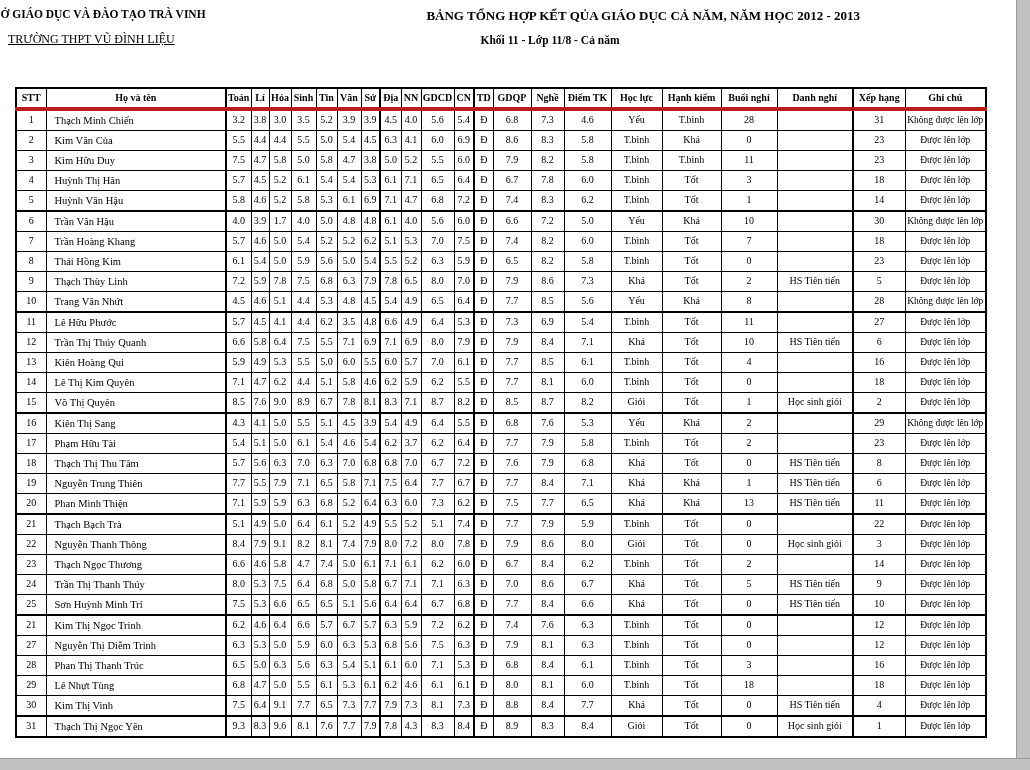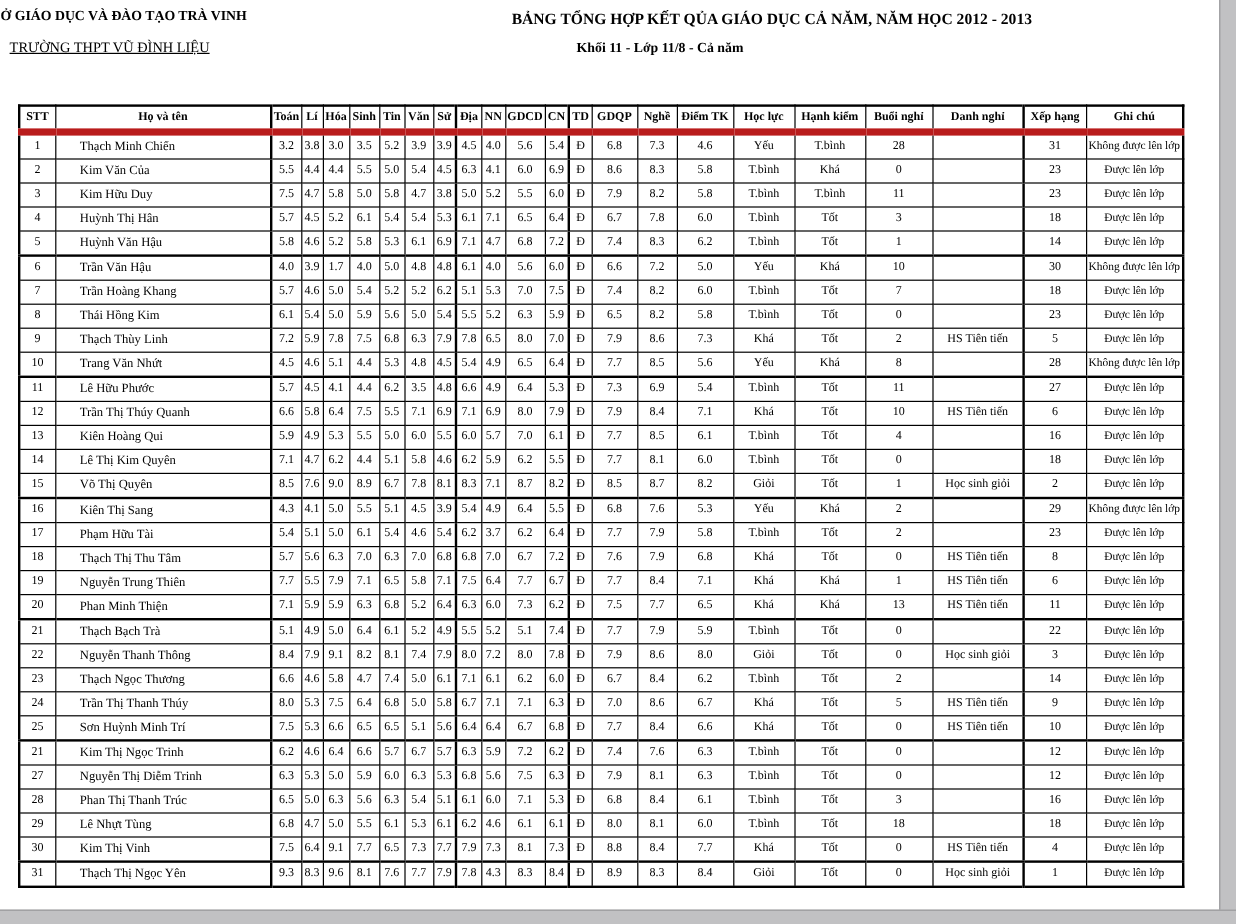--- a/index.html
+++ b/index.html
@@ -15,29 +15,29 @@
   table.results{
     position:absolute;left:15px;top:87px;width:970px;
     border-collapse:collapse;table-layout:fixed;
   }
   table.results th,table.results td{
     border:1px solid #000;padding:0 1px;overflow:hidden;white-space:nowrap;
     font-size:10px;text-align:center;height:19px;line-height:1.05;
   }
   table.results th{font-weight:bold;height:18px;font-size:10px;}
   table.results{border:2px solid #000;}
-  table.results thead tr th{border-bottom:6px solid #b91c1c;}
+  table.results thead tr th{border-bottom:4px solid #b91c1c;}
   
   table.results th:nth-child(3),table.results td:nth-child(3),
   table.results th:nth-child(10),table.results td:nth-child(10),
   table.results th:nth-child(14),table.results td:nth-child(14),
   table.results th:nth-child(22),table.results td:nth-child(22){border-left-width:2px;}
   
   table.results tbody tr:nth-child(5n) td{border-bottom-width:2px;}
-  table.results td.name{text-align:left;padding-left:20px;font-size:10.5px;}
+  table.results td.name{text-align:left;padding-left:8px;font-size:10.5px;}
   table.results td.note{font-size:9.5px;}
   .vscroll{position:absolute;left:1016px;top:0;width:14px;height:770px;background:#c1c1c3;border-left:1px solid #9a9a9c;}
   .hscroll{position:absolute;left:0;top:758px;width:1030px;height:12px;background:#c1c1c3;border-top:1px solid #9a9a9c;}
 </style>
 </head>
 <body>
 
 <div class="page">
   <div class="dept">SỞ GIÁO DỤC VÀ ĐÀO TẠO TRÀ VINH</div>
   <div class="school">TRƯỜNG THPT VŨ ĐÌNH LIỆU</div>

